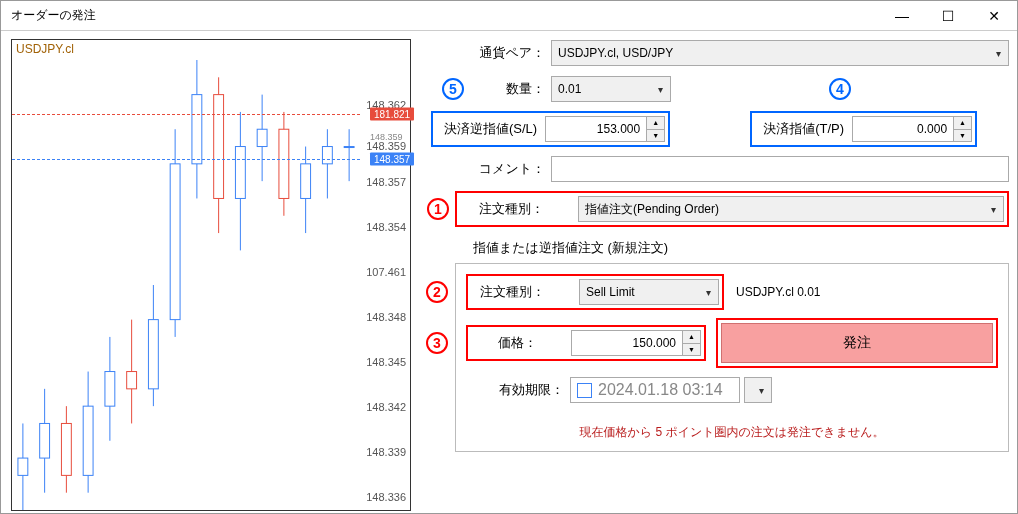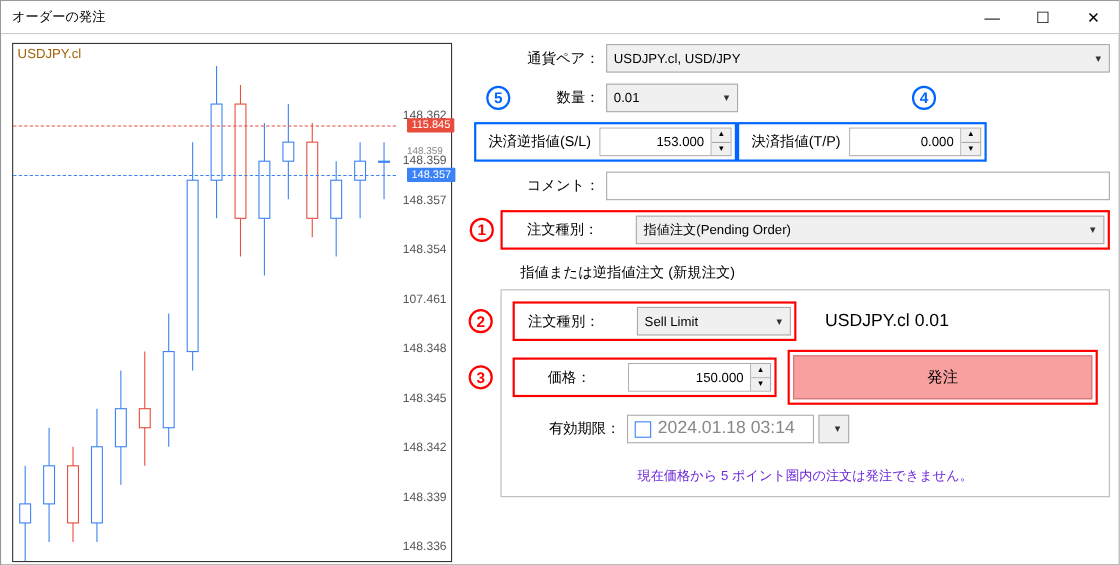--- a/index.html
+++ b/index.html
@@ -24,29 +24,29 @@
 .form-label { text-align: right; padding-right: 6px; font-size: 13px; }
 .form-input, .form-select { height: 26px; border: 1px solid #aaa; padding: 2px 6px; font-size: 12px; background: #fff; }
 .form-select { background: #f0f0f0; appearance: none; position: relative; }
 .select-wrap { position: relative; display: inline-block; }
 .select-wrap::after { content: "▾"; position: absolute; right: 8px; top: 50%; transform: translateY(-50%); pointer-events: none; font-size: 10px; color: #333; }
 .number-input-wrap { display: flex; align-items: center; border: 1px solid #aaa; height: 26px; background: #fff; }
 .number-input-wrap input { border: none; height: 100%; text-align: right; padding: 0 6px; font-size: 12px; outline: none; }
 .spinner { width: 18px; display: flex; flex-direction: column; height: 100%; border-left: 1px solid #aaa; }
 .spinner-btn { flex: 1; font-size: 7px; display: flex; align-items: center; justify-content: center; background: #f0f0f0; cursor: pointer; }
 .spinner-btn:first-child { border-bottom: 1px solid #aaa; }
-.highlight-blue { border: 2px solid #0066ff; padding: 3px; display: flex; align-items: center; }
+.highlight-blue { border: 2px solid #0066ff; padding: 3px; display: flex; align-items: center; margin-left: 40px; }
 .highlight-red { border: 2px solid #ff0000; padding: 3px; display: flex; align-items: center; gap: 28px; }
 .circle-num { display: inline-flex; width: 22px; height: 22px; border: 2px solid; border-radius: 50%; align-items: center; justify-content: center; font-size: 14px; font-weight: bold; }
 .circle-red { border-color: #ff0000; color: #ff0000; }
 .circle-blue { border-color: #0066ff; color: #0066ff; }
 .fieldset { border: 1px solid #bbb; padding: 10px; margin-top: 4px; position: relative; }
 .submit-btn { flex:1; height: 40px; background: #f8a0a0; border: 1px solid #d07070; font-size: 14px; cursor: pointer; }
 .checkbox-box { width: 15px; height: 15px; border: 1px solid #3b82f6; display: inline-block; margin-right: 6px; }
-.info-text { text-align: center; font-size: 12px; color: #6d28d9; margin-top: 20px; }
+.info-text { text-align: center; font-size: 12px; color: #b91c1c; margin-top: 20px; }
 .chart-svg { position: absolute; left: 0; top: 0; width: 100%; height: 100%; }
 </style>
 </head>
 <body>
 
 <div class="window">
   <div class="titlebar">
     <span class="titlebar-text">オーダーの発注</span>
     <div class="titlebar-controls">
       <div class="titlebar-btn">—</div>
@@ -107,21 +107,21 @@
             <rect x="312.21590909090907" y="86.53846153844262" width="9.943181818181817" height="17.30769230778691" fill="#fff" stroke="#3b82f6" stroke-width="1"></rect>
             <line x1="339.0625" y1="69.23076923065571" x2="339.0625" y2="121.15384615401643" stroke="#3b82f6" stroke-width="1"></line>
             <rect x="334.09090909090907" y="86.53846153844262" width="9.943181818181817" height="1" fill="#fff" stroke="#3b82f6" stroke-width="1"></rect>
           </svg>
 
         <div style="position:absolute;left:0;right:0;top:12%;border-top:1px dashed #e74c3c"></div>
         <div style="position:absolute;left:0;right:0;top:22%;border-top:1px dashed #3b82f6"></div>
       </div>
 
       <div style="position:absolute;right:-5px;top:20px;bottom:0;width:55px">
-        <span class="price-tag price-tag-red" style="top:12%">115.845</span>
+        <span class="price-tag price-tag-red" style="top:12%">181.821</span>
         <span class="price-tag-small" style="top:17%">148.359</span>
         <span class="price-tag price-tag-blue" style="top:22%">148.357</span>
       </div>
     </div>
 
     <div class="form-panel">
 
       <div class="form-row">
         <span class="form-label" style="width:130px">通貨ペア：</span>
         <div class="select-wrap" style="flex:1">
@@ -139,21 +139,21 @@
         <div class="select-wrap" style="width:120px">
           <select class="form-select" style="width:100%">
             <option>0.01</option>
           </select>
         </div>
         <div style="flex:1;text-align:center">
           <span class="circle-num circle-blue">4</span>
         </div>
       </div>
 
-      <div class="form-row" style="">
+      <div class="form-row" style="gap:40px">
         <div class="highlight-blue" style="margin-left:10px">
           <span class="form-label" style="padding:0 8px">決済逆指値(S/L)</span>
           <div class="number-input-wrap">
             <input style="width: 100px;" value="153.000">
             <div class="spinner">
               <div class="spinner-btn">▲</div>
               <div class="spinner-btn">▼</div>
             </div>
           </div>
         </div>
@@ -197,21 +197,21 @@
               <span class="circle-num circle-red">2</span>
             </div>
             <div class="highlight-red" style="margin-left:14px">
               <span class="form-label" style="width:80px">注文種別：</span>
               <div class="select-wrap" style="width:140px">
                 <select class="form-select" style="width:100%">
                   <option>Sell Limit</option>
                 </select>
               </div>
             </div>
-            <span style="margin-left:26px;font-size:16px">USDJPY.cl 0.01</span>
+            <span style="margin-left:12px;font-size:12px">USDJPY.cl 0.01</span>
           </div>
 
           <div class="form-row">
             <div style="width:30px;text-align:center;margin-left:-44px">
               <span class="circle-num circle-red">3</span>
             </div>
             <div class="highlight-red" style="margin-left:14px;width:240px">
               <span class="form-label" style="width:80px">価格：</span>
               <div class="number-input-wrap" style="flex:1">
                 <input style="width: 110px;" value="150.000">

